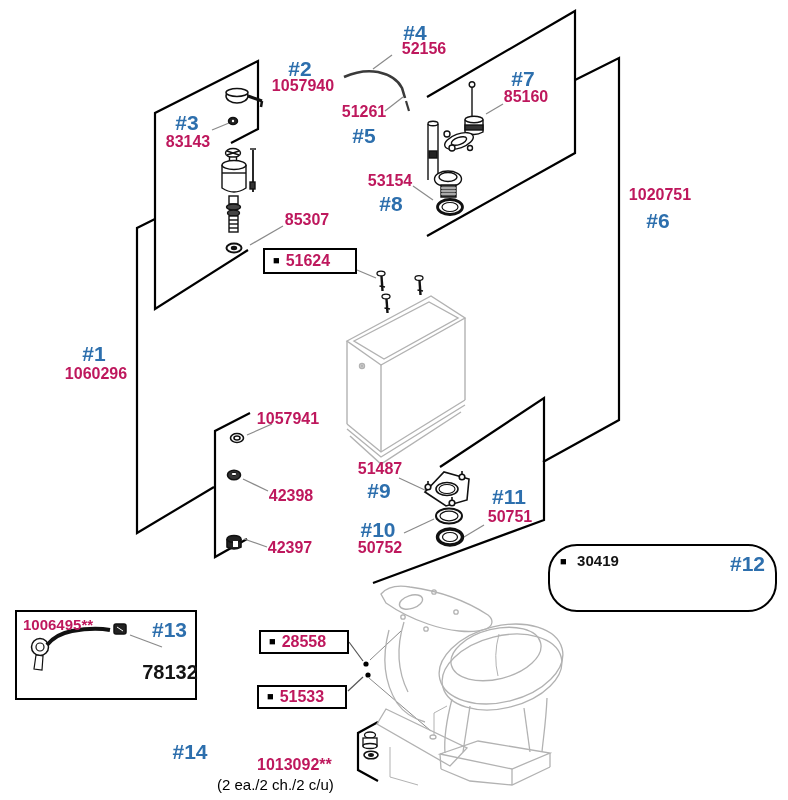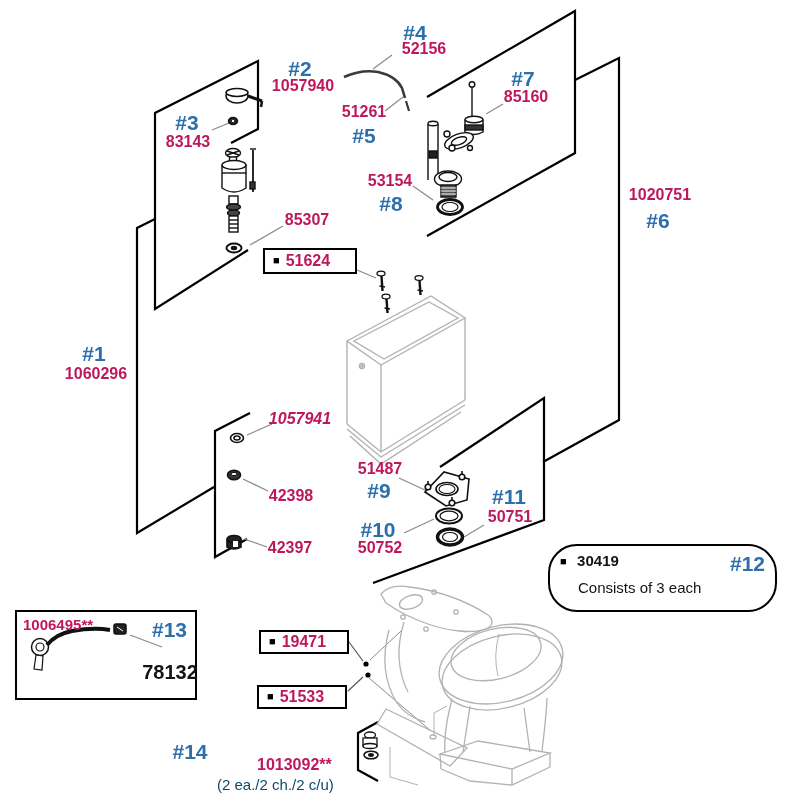--- a/index.html
+++ b/index.html
@@ -3,21 +3,21 @@
 <meta charset="utf-8">
 <style>
   html,body{margin:0;padding:0;background:#fff;}
   .stage{position:relative;width:788px;height:800px;background:#fff;overflow:hidden;
          font-family:"Liberation Sans", sans-serif;}
   .stage svg{position:absolute;left:0;top:0;}
   .lbl{position:absolute;white-space:nowrap;transform:translate(-50%,-50%);line-height:1;}
   .lbl.anchl{transform:translate(0,-50%);margin-top:22px;}
   .num{color:#2d6fad;font-size:21px;font-weight:bold;}
   .part{color:#be185d;font-size:16px;font-weight:bold;}
-  .plain{color:#0c4a6e;font-size:15px;font-weight:normal;}
+  .plain{color:#000000;font-size:15px;font-weight:normal;}
   .pbox{position:absolute;border:2px solid #000;background:transparent;display:flex;
         align-items:center;box-sizing:border-box;padding-left:8px;}
   .pbox .part{font-size:16px;}
   .marker{color:#000;font-size:11px;font-weight:bold;margin-right:6px;position:relative;top:-1px;}
   .bigbox{position:absolute;border:2px solid #000;box-sizing:border-box;background:#fff;
           padding:6px 10px;}
   .b12-row1{display:flex;justify-content:space-between;align-items:flex-start;}
   .b12-part{font-size:15px;font-weight:bold;color:#141414;}
   .b12-line{font-size:15px;color:#141414;margin-left:18px;margin-top:3px;}
   .b12-line.bold{font-weight:bold;}
@@ -252,21 +252,21 @@
 <div class="lbl num" style="left:391px;top:203px;">#8</div>
 
 <div class="lbl part" style="left:660px;top:195px;">1020751</div>
 <div class="lbl num" style="left:658px;top:220px;">#6</div>
 
 <div class="lbl part" style="left:307px;top:220px;">85307</div>
 
 <div class="lbl num" style="left:94px;top:353px;">#1</div>
 <div class="lbl part" style="left:96px;top:374px;">1060296</div>
 
-<div class="lbl part" style="left:300px;top:419px;font-style:italic;">1057941</div>
+<div class="lbl part" style="left:288px;top:419px;">1057941</div>
 <div class="lbl part" style="left:291px;top:496px;">42398</div>
 <div class="lbl part" style="left:290px;top:548px;">42397</div>
 
 <div class="lbl part" style="left:380px;top:469px;">51487</div>
 <div class="lbl num" style="left:379px;top:490px;">#9</div>
 
 <div class="lbl num" style="left:509px;top:496px;">#11</div>
 <div class="lbl part" style="left:510px;top:517px;">50751</div>
 
 <div class="lbl num" style="left:378px;top:529px;">#10</div>
@@ -276,37 +276,36 @@
 <div class="lbl part anchl" style="left:257px;top:743px;">1013092**</div>
 <div class="lbl plain anchl" style="left:217px;top:762px;">(2 ea./2 ch./2 c/u)</div>
 
 <div class="pbox" style="left:263px;top:248px;width:94px;height:26px;">
   <span class="marker">■</span>
   <span class="part">51624</span>
 </div>
 
 <div class="pbox" style="left:259px;top:630px;width:90px;height:24px;">
   <span class="marker">■</span>
-  <span class="part">19471</span>
+  <span class="part">28558</span>
 </div>
 
 <div class="pbox" style="left:257px;top:685px;width:90px;height:24px;">
   <span class="marker">■</span>
   <span class="part">51533</span>
 </div>
 
 <div class="bigbox" style="left:548px;top:544px;width:229px;height:68px;border-radius:29px;">
   <div class="b12-row1">
     <span>
       <span class="marker">■</span>
       <span class="b12-part">30419</span>
     </span>
     <span class="num">#12</span>
   </div>
-  <div class="b12-line">Consists of 3 each</div>
 </div>
 
 <div class="b13" style="left:15px;top:610px;width:182px;height:90px;">
   <span class="part">1006495**</span>
   <span class="num">#13</span>
   <span class="sub" style="left:153px;top:60px;">78132</span>
 </div>
 
 </div>
 

